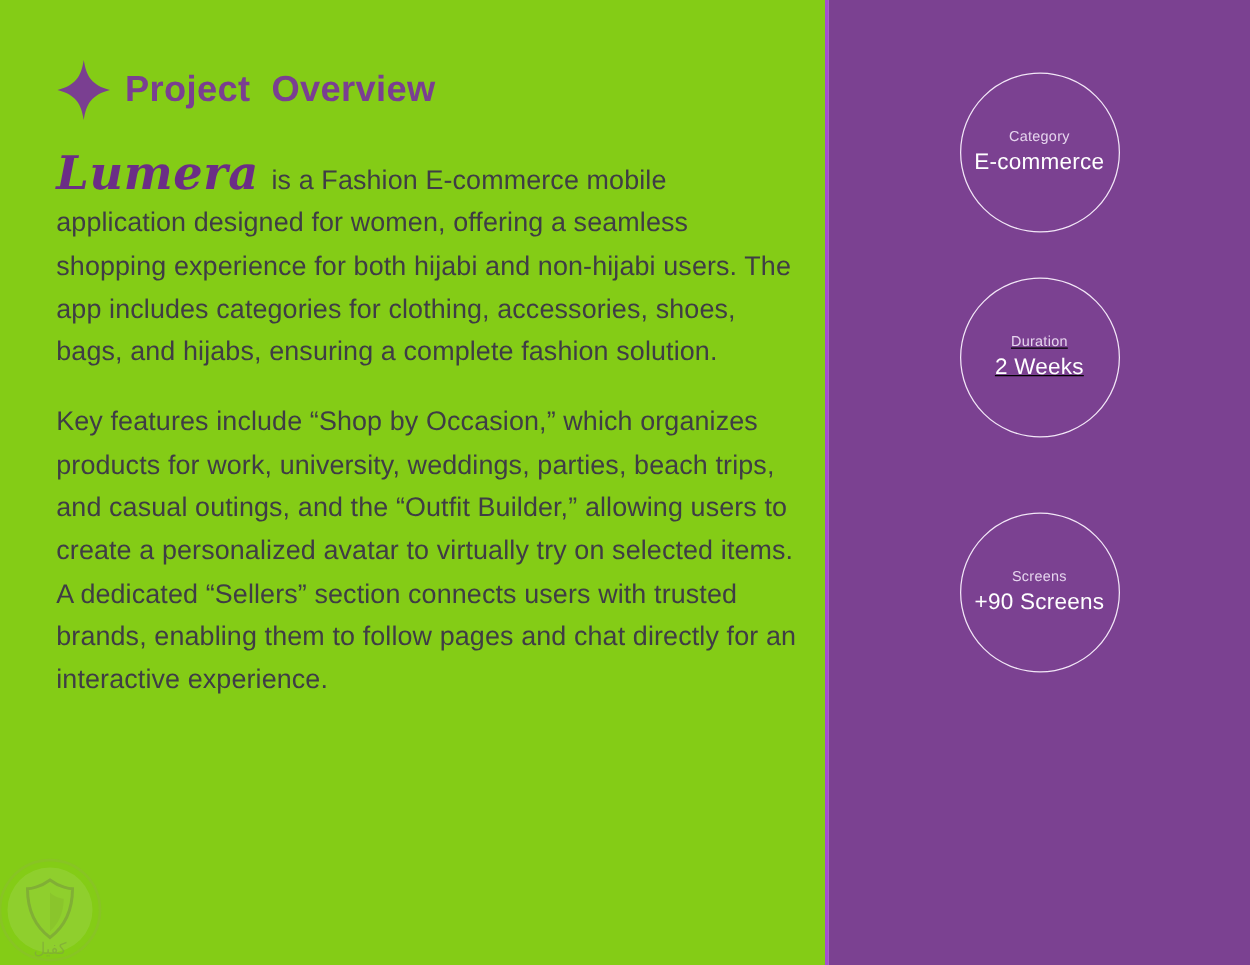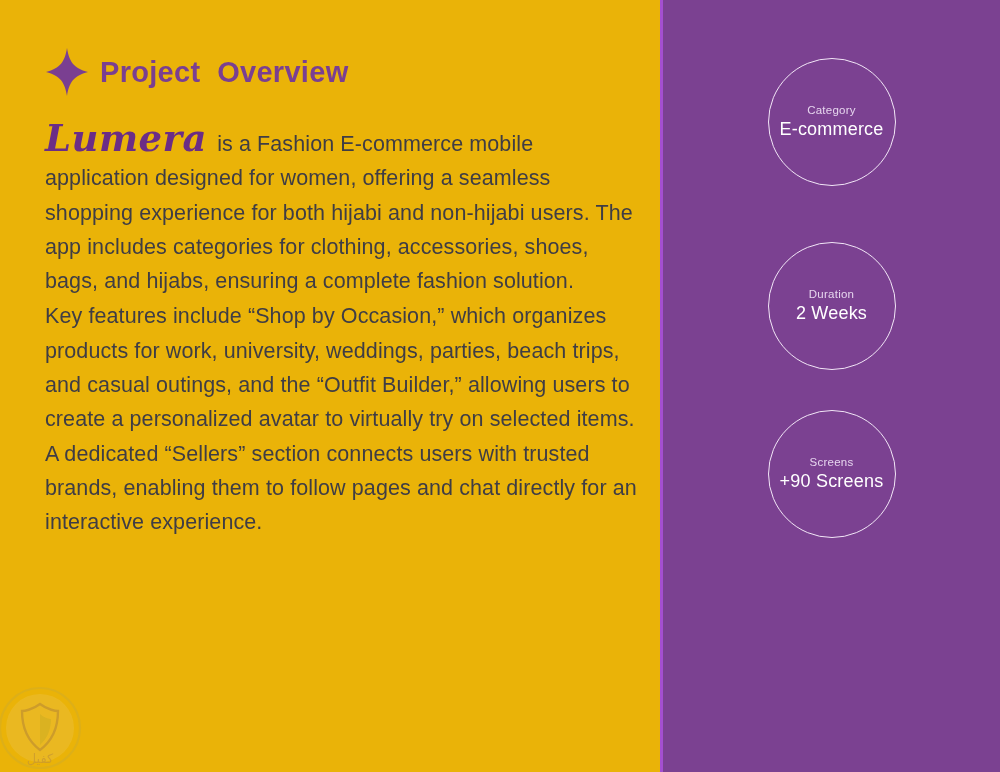--- a/index.html
+++ b/index.html
@@ -15,21 +15,21 @@
     position:relative;
     width:1000px; height:772px;
     display:flex;
     background:#EADCF0;
   }
 
   
   #left-panel {
     position:relative;
     width:660px; height:772px;
-    background:#eab308;
+    background:#84cc16;
     padding:46px 0 0 45px;
   }
 
   #header-row {
     display:flex;
     align-items:center;
     gap:11px;
     height:52px;
     margin-bottom:24px;
   }
@@ -47,21 +47,21 @@
   
   .para {
     width:596px;
     font-size:21.5px;
     line-height:34.3px;
     color:#3F3D45;
     letter-spacing:0.1px;
     font-weight:400;
   }
   #para-1 { margin-top:6px; }
-  #para-2 { margin-top:1px; }
+  #para-2 { margin-top:22px; }
 
   #brand-wordmark {
     font-family:"DejaVu Serif", "Liberation Serif", serif;
     font-style:italic;
     font-size:37px;
     font-weight:bold;
     color:#6B2D86;
     letter-spacing:0.5px;
     line-height:0.9;
     padding-right:4px;
@@ -99,21 +99,21 @@
     width:128px; height:128px;
     border:1.4px solid #F2E6F7;
     border-radius:50%;
     display:flex;
     flex-direction:column;
     align-items:center;
     justify-content:center;
     gap:3px;
   }
   .stat-circle.c1 { top:122px; }
-  .stat-circle.c2 { top:306px; }
+  .stat-circle.c2 { top:286px;text-decoration:underline; }
   .stat-circle.c3 { top:474px; }
   .stat-circle.c4 { top:650px; }
 
   .stat-label {
     font-size:11.5px;
     color:#E6D5EE;
     letter-spacing:0.25px;
     white-space:nowrap;
   }
   .stat-value {

